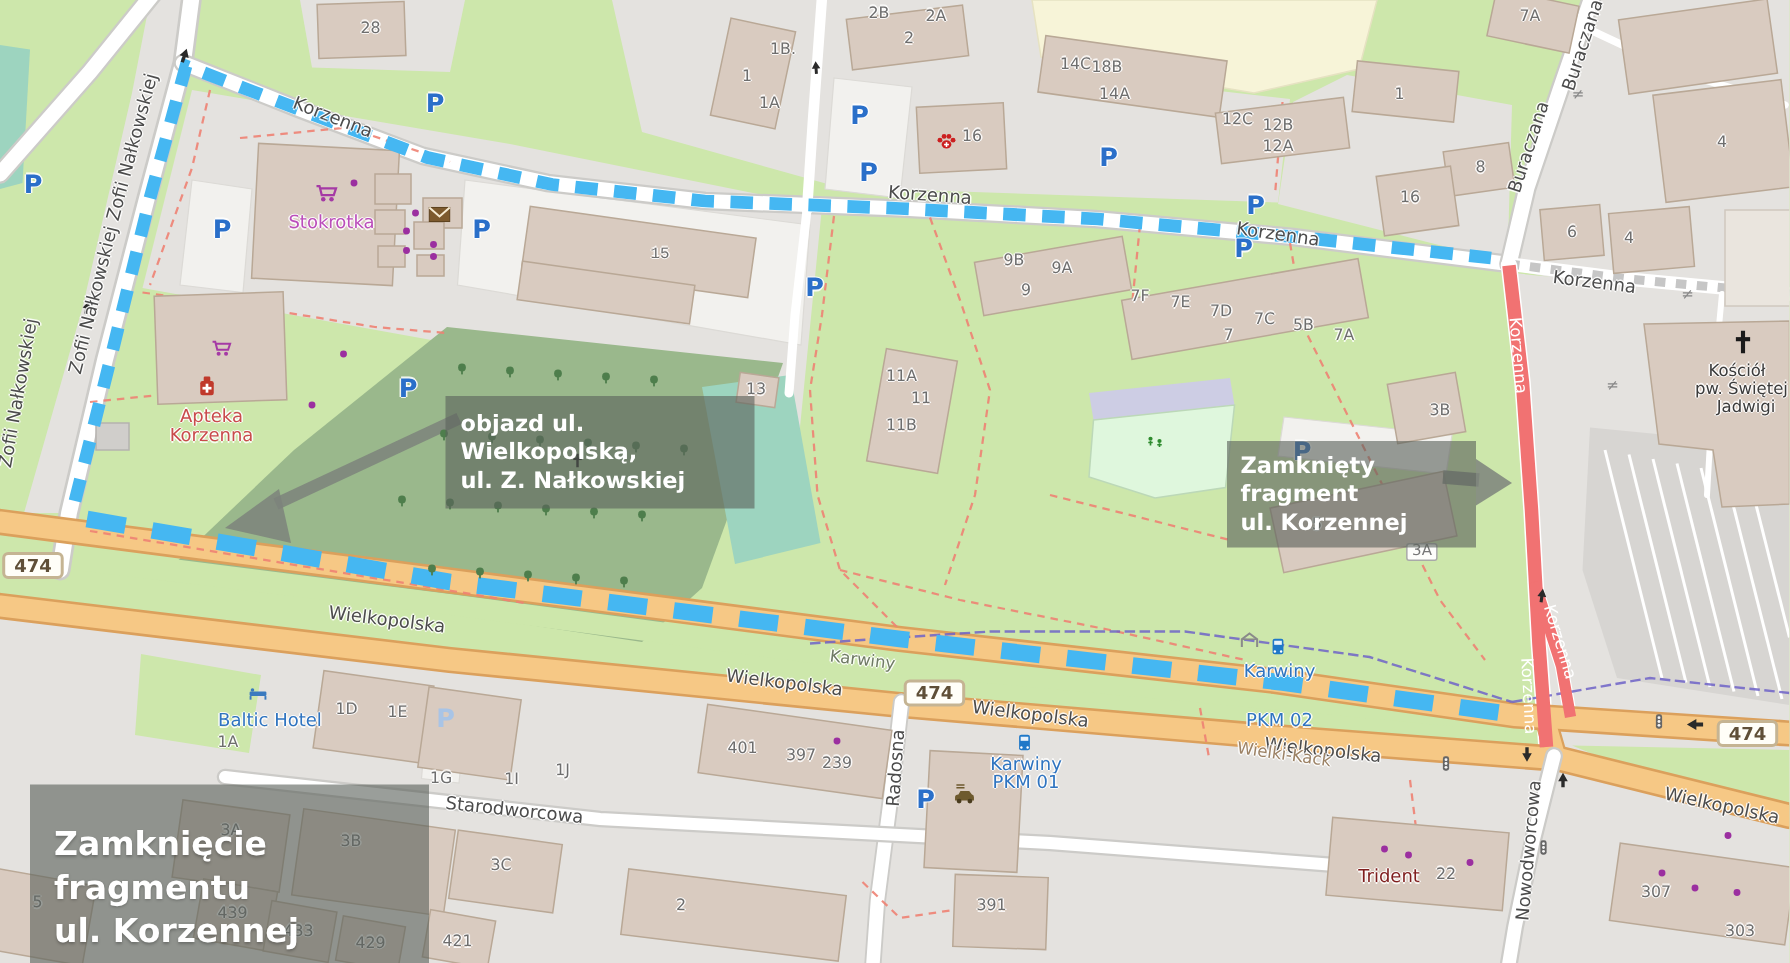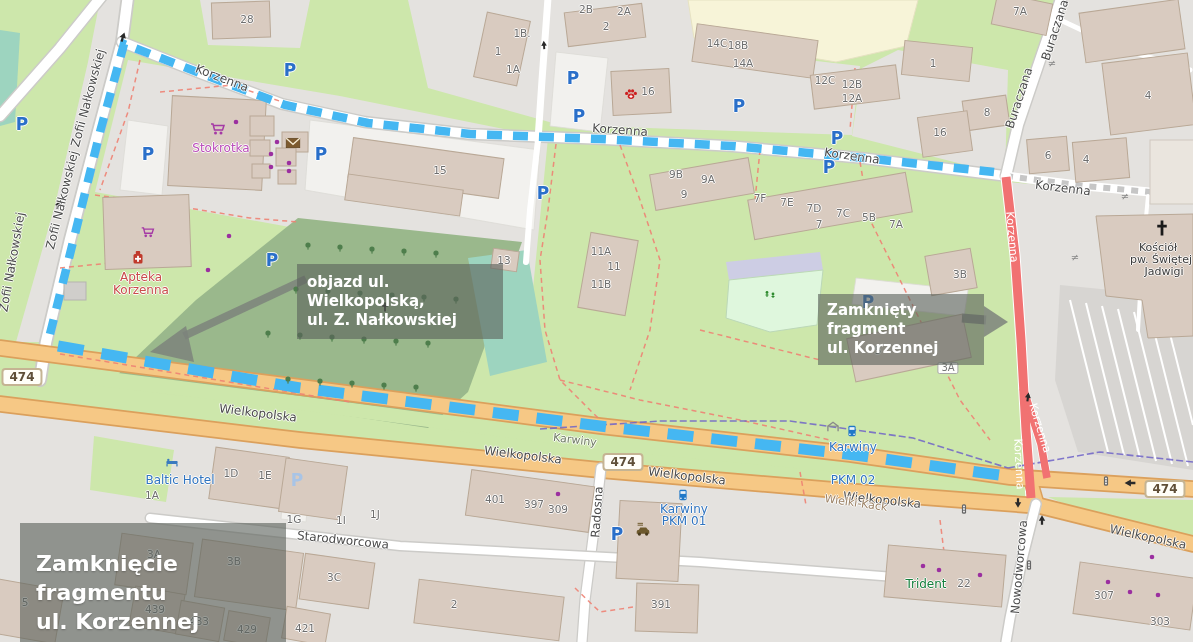--- a/index.html
+++ b/index.html
@@ -13,21 +13,21 @@
   .lbl-hamlet{font-size:11px;color:#9c8265;}
   .lbl-num{font-size:10.5px;color:#6e6e6e;}
   .lbl-onred{font-size:11px;color:#ffffff;}
   .lbl-p{font-size:17px;font-weight:bold;color:#2a6fc9;}
   .lbl-p-pale{font-size:17px;font-weight:bold;color:#a8c4e6;}
   .lbl-badge{font-size:12px;font-weight:bold;color:#5f4f38;background:#fffef8;border:2px solid #c5b493;border-radius:4px;padding:1px 6px;}
   .lbl-badge-sm{font-size:10px;color:#777;background:#fdfdfb;border:1px solid #a9a9a9;border-radius:2px;padding:0 3px;}
   .lbl-step{font-size:10px;color:#888;}
   .poi-shop{font-size:12px;color:#bb4dbb;}
   .poi-red{font-size:12px;color:#c94b4b;}
-  .poi-red2{font-size:12px;color:#15803d;}
+  .poi-red2{font-size:12px;color:#7f1d1d;}
   .poi-blue{font-size:12px;color:#2f74c0;}
   .poi-dark{font-size:11px;color:#3b3b3b;}
   .note-box{position:absolute;background:var(--c-note_box_bg,rgba(92,99,92,.62));color:#fff;font-weight:bold;}
   #detour-note{left:297px;top:248px;width:186px;padding:9px 10px;font-size:15px;line-height:1.27;margin-top:16px;}
   #closure-note{left:818px;top:294px;width:148px;padding:7px 9px;font-size:15px;line-height:1.27;}
   #map-title{left:20px;top:523px;width:234px;padding:26px 16px 20px;font-size:22px;line-height:1.32;text-shadow:0 1px 2px rgba(0,0,0,.25);}
   
   .area-gray{fill:var(--c-residential_gray,#e4e2df);}
   .area-park-dark{fill:var(--c-cemetery_green,#9ab88c);}
   .area-teal{fill:var(--c-teal_pitch,#9dd4bf);}
@@ -507,21 +507,21 @@
       <span class="mlbl lbl-num halo" style="left: 825px; top: 80px;">12C</span>
       <span class="mlbl lbl-num halo" style="left: 852px; top: 84px;">12B</span>
       <span class="mlbl lbl-num halo" style="left: 852px; top: 98px;">12A</span>
       <span class="mlbl lbl-num halo" style="left: 933px; top: 63px;">1</span>
       <span class="mlbl lbl-num halo" style="left: 987px; top: 112px;">8</span>
       <span class="mlbl lbl-num halo" style="left: 940px; top: 132px;">16</span>
       <span class="mlbl lbl-num halo" style="left: 1020px; top: 11px;">7A</span>
       <span class="mlbl lbl-num halo" style="left: 1048px; top: 155px;">6</span>
       <span class="mlbl lbl-num halo" style="left: 1086px; top: 159px;">4</span>
       <span class="mlbl lbl-num halo" style="left: 1148px; top: 95px;">4</span>
-      <span class="mlbl lbl-num halo" style="left: 440px; top: 170px;">15</span>
+      <span class="mlbl lbl-num halo" style="left: 440px; top: 170px; font-family: Liberation Mono, monospace;">15</span>
       <span class="mlbl lbl-num halo" style="left: 676px; top: 174px;">9B</span>
       <span class="mlbl lbl-num halo" style="left: 708px; top: 179px;">9A</span>
       <span class="mlbl lbl-num halo" style="left: 684px; top: 194px;">9</span>
       <span class="mlbl lbl-num halo" style="left: 760px; top: 198px;">7F</span>
       <span class="mlbl lbl-num halo" style="left: 787px; top: 202px;">7E</span>
       <span class="mlbl lbl-num halo" style="left: 814px; top: 208px;">7D</span>
       <span class="mlbl lbl-num halo" style="left: 843px; top: 213px;">7C</span>
       <span class="mlbl lbl-num halo" style="left: 869px; top: 217px;">5B</span>
       <span class="mlbl lbl-num halo" style="left: 896px; top: 224px;">7A</span>
       <span class="mlbl lbl-num halo" style="left: 819px; top: 224px;">7</span>
@@ -532,21 +532,21 @@
       <span class="mlbl lbl-num halo" style="left: 960px; top: 274px;">3B</span>
       <span class="mlbl lbl-num halo" style="left: 878px; top: 350px;">5</span>
       <span class="mlbl lbl-num halo" style="left: 152px; top: 495px;">1A</span>
       <span class="mlbl lbl-num halo" style="left: 231px; top: 473px;">1D</span>
       <span class="mlbl lbl-num halo" style="left: 265px; top: 475px;">1E</span>
       <span class="mlbl lbl-num halo" style="left: 294px; top: 519px;">1G</span>
       <span class="mlbl lbl-num halo" style="left: 341px; top: 520px;">1I</span>
       <span class="mlbl lbl-num halo" style="left: 375px; top: 514px;">1J</span>
       <span class="mlbl lbl-num halo" style="left: 495px; top: 499px;">401</span>
       <span class="mlbl lbl-num halo" style="left: 534px; top: 504px;">397</span>
-      <span class="mlbl lbl-num halo" style="left: 558px; top: 509px;">309</span>
+      <span class="mlbl lbl-num halo" style="left: 558px; top: 509px;">239</span>
       <span class="mlbl lbl-num halo" style="left: 154px; top: 554px;">3A</span>
       <span class="mlbl lbl-num halo" style="left: 234px; top: 561px;">3B</span>
       <span class="mlbl lbl-num halo" style="left: 334px; top: 577px;">3C</span>
       <span class="mlbl lbl-num halo" style="left: 25px; top: 602px;">5</span>
       <span class="mlbl lbl-num halo" style="left: 155px; top: 609px;">439</span>
       <span class="mlbl lbl-num halo" style="left: 199px; top: 621px;">433</span>
       <span class="mlbl lbl-num halo" style="left: 247px; top: 629px;">429</span>
       <span class="mlbl lbl-num halo" style="left: 305px; top: 628px;">421</span>
       <span class="mlbl lbl-num halo" style="left: 454px; top: 604px;">2</span>
       <span class="mlbl lbl-num halo" style="left: 661px; top: 604px;">391</span>

